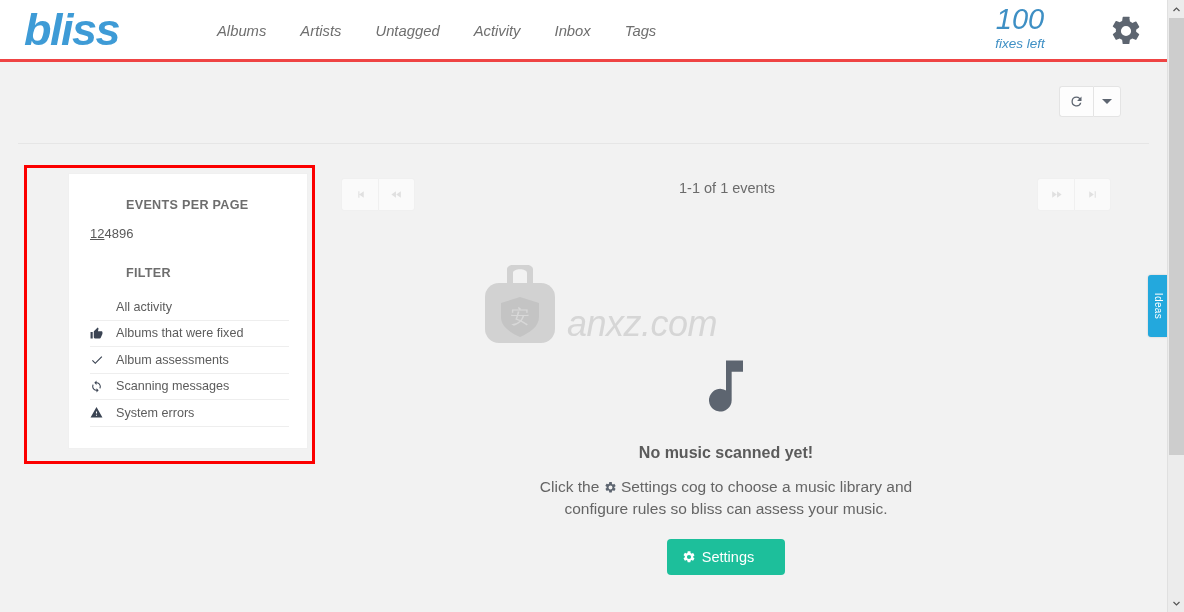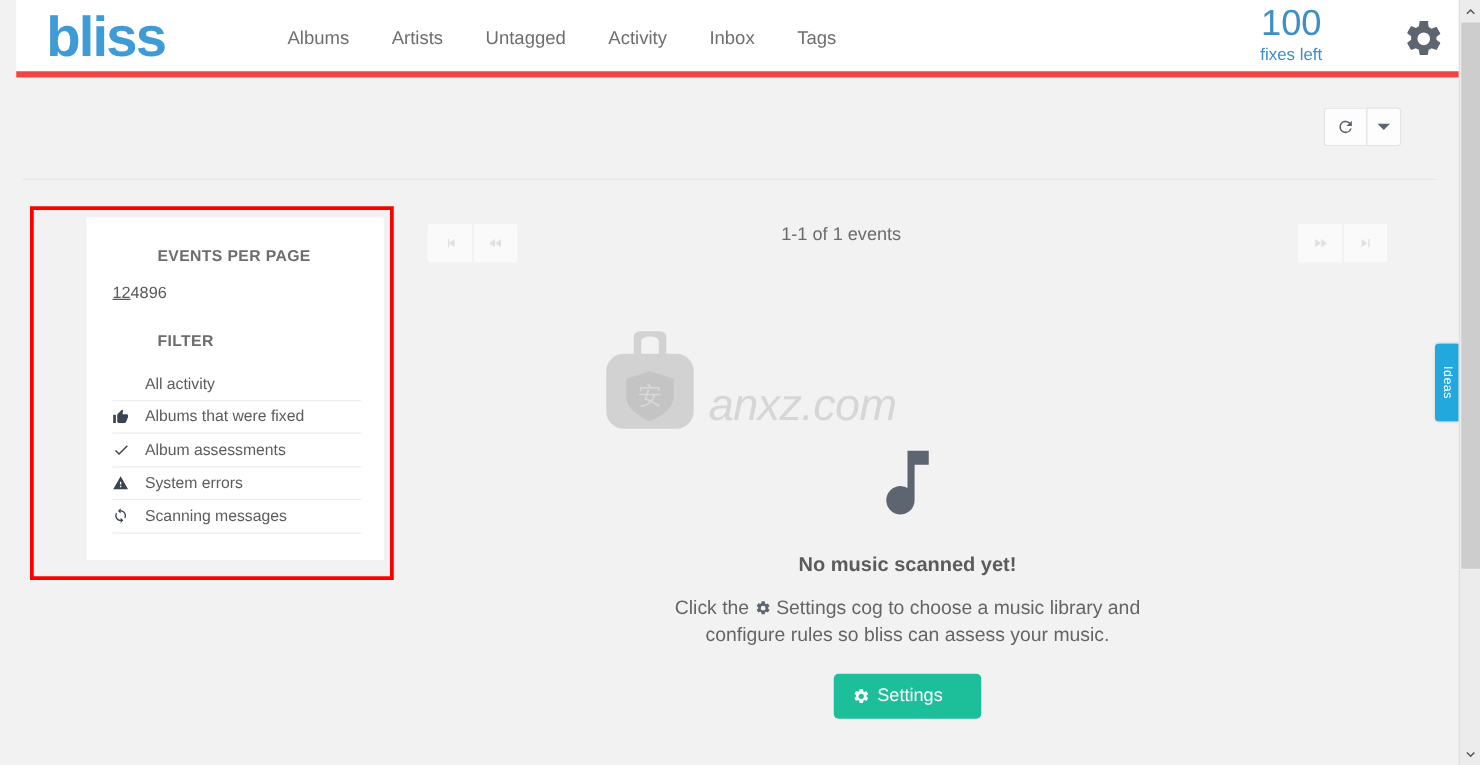--- a/index.html
+++ b/index.html
@@ -15,25 +15,26 @@
   #app {
     position: relative;
     width: 1184px;
     height: 612px;
     background: #f2f2f2;
   }
 
   
   .navbar {
     position: absolute;
-    top: 0; left: 13px;
+    top: 0; left: 0;
     width: 1167px;
     height: 62px;
     background: #ffffff;
-    border-bottom: 5px solid #ef4444;
+    border-bottom: 3px solid #ef4444;
+    font-style: italic;
   }
   .brand {
     position: absolute;
     left: 24px; top: 4px;
     font-size: 45px;
     font-weight: bold;
     letter-spacing: -1.5px;
     color: #3e9bd6;
     line-height: 52px;
     user-select: none;
@@ -196,23 +197,23 @@
     align-items: center;
     justify-content: center;
     cursor: pointer;
   }
   .pg-btn:first-child { border-radius: 3px 0 0 3px; border-right: none; }
   .pg-btn:last-child  { border-radius: 0 3px 3px 0; }
 
   .events-count {
     position: absolute;
     top: 180px;
-    left: 625px;
+    left: 600px;
     width: 254px;
-    text-align: left;
+    text-align: center;
     font-size: 14.5px;
     color: #6b6b6b;
   }
 
   
   .watermark {
     position: absolute;
     left: 483px; top: 259px;
     width: 212px; height: 92px;
     opacity: 1;
@@ -404,33 +405,33 @@
             <svg width="14" height="14" viewBox="0 0 24 24" fill="#3b4453">
               <path d="M9 16.17 4.83 12l-1.42 1.41L9 19 21 7l-1.41-1.41z"></path>
             </svg>
           </span>
           <span class="filter-label">Album assessments</span>
         </div>
 
         <div class="filter-item">
           <span class="filter-icon">
             <svg width="13" height="13" viewBox="0 0 24 24" fill="#3b4453">
+              <path d="M12 4V1L8 5l4 4V6c3.31 0 6 2.69 6 6 0 1.01-.25 1.97-.7 2.8l1.46 1.46A7.93 7.93 0 0 0 20 12c0-4.42-3.58-8-8-8zm0 14c-3.31 0-6-2.69-6-6 0-1.01.25-1.97.7-2.8L5.24 7.74A7.93 7.93 0 0 0 4 12c0 4.42 3.58 8 8 8v3l4-4-4-4v3z"></path>
+            </svg>
+          </span>
+          <span class="filter-label">Scanning messages</span>
+        </div>
+
+        <div class="filter-item">
+          <span class="filter-icon">
+            <svg width="13" height="13" viewBox="0 0 24 24" fill="#3b4453">
               <path d="M1 21h22L12 2 1 21zm12-3h-2v-2h2v2zm0-4h-2v-4h2v4z"></path>
             </svg>
           </span>
           <span class="filter-label">System errors</span>
-        </div>
-
-        <div class="filter-item">
-          <span class="filter-icon">
-            <svg width="13" height="13" viewBox="0 0 24 24" fill="#3b4453">
-              <path d="M12 4V1L8 5l4 4V6c3.31 0 6 2.69 6 6 0 1.01-.25 1.97-.7 2.8l1.46 1.46A7.93 7.93 0 0 0 20 12c0-4.42-3.58-8-8-8zm0 14c-3.31 0-6-2.69-6-6 0-1.01.25-1.97.7-2.8L5.24 7.74A7.93 7.93 0 0 0 4 12c0 4.42 3.58 8 8 8v3l4-4-4-4v3z"></path>
-            </svg>
-          </span>
-          <span class="filter-label">Scanning messages</span>
         </div>
 
       </div>
     </div>
   </div>
 
   <div class="red-box"></div>
 
   <div class="pager left">
     <div class="pg-btn">

